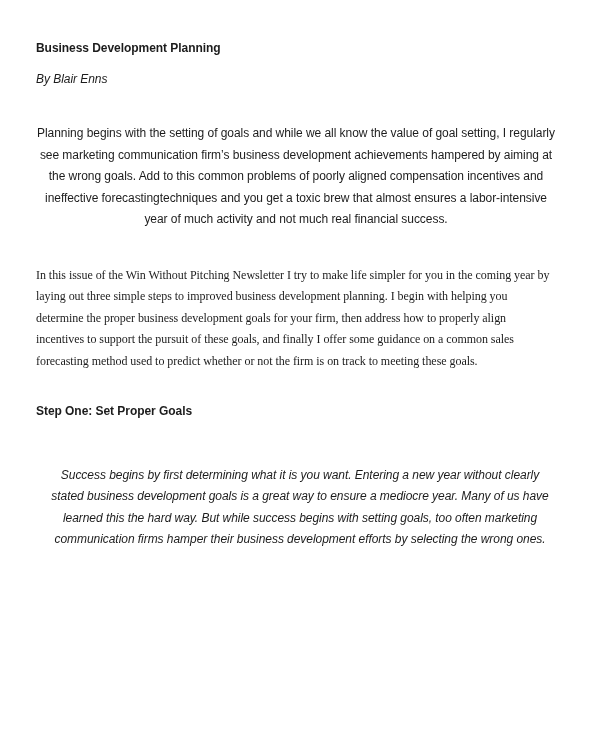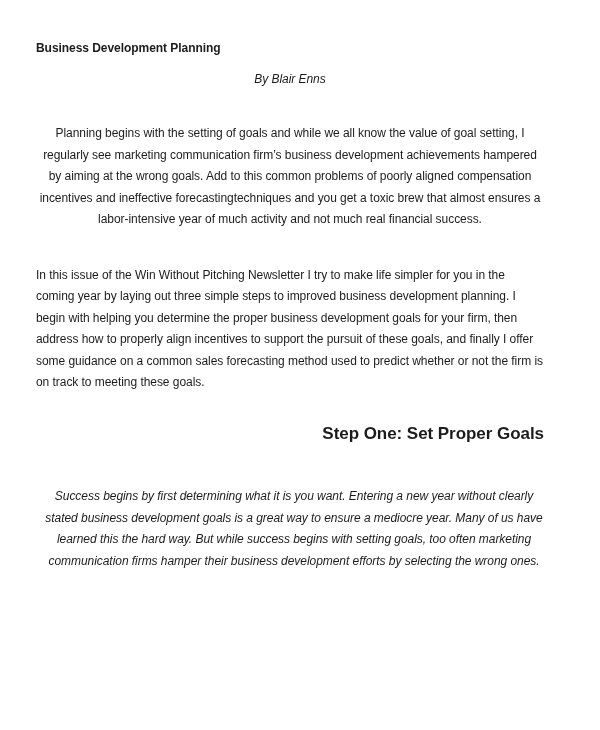--- a/index.html
+++ b/index.html
@@ -9,60 +9,60 @@
   }
   body {
     width: 600px;
     height: 730px;
     overflow: hidden;
   }
   .doc-page {
     box-sizing: border-box;
     width: 600px;
     height: 730px;
-    padding: 38px 56px 0 36px;
+    padding: 38px 44px 0 36px;
     background: #ffffff;
     font-family: "Liberation Sans", sans-serif;
     font-size: 12px;
     line-height: 21.5px;
     color: #1c1c1c;
     letter-spacing: -0.05px;
   }
   .doc-title {
     margin: 0;
     font-size: 12px;
     font-weight: bold;
     text-align: left;
   }
   .doc-byline {
     margin: 9px 0 0 0;
     font-style: italic;
-    text-align: center;
   }
   .doc-intro {
     margin: 12px 0 0 0;
     text-align: center;
   }
   .para-goals {
     margin: 33px 0 0 0;
     text-align: center;
   }
   .para-newsletter {
     margin: 34px 0 0 0;
     text-align: left;
+    font-family: Liberation Serif, serif;
   }
   .para-follow {
     margin: 37px 0 0 0;
     text-align: left;
   }
   .doc-heading {
     margin: 29px 0 0 0;
-    font-size: 17px;
+    font-size: 12px;
     font-weight: bold;
-    text-align: right;
+    text-align: left;
   }
   .para-success {
     margin: 42px 0 0 8px;
     text-align: center;
     font-style: italic;
   }
 </style>
 </head>
 <body>
 

